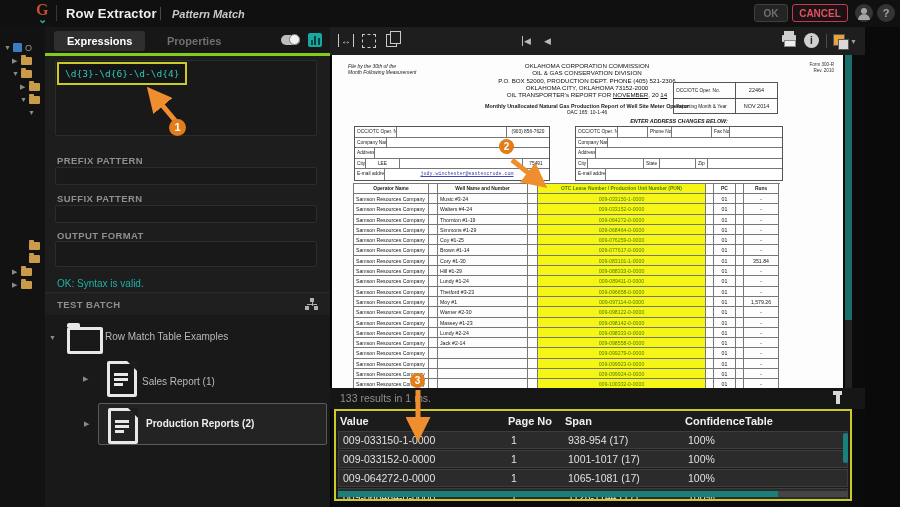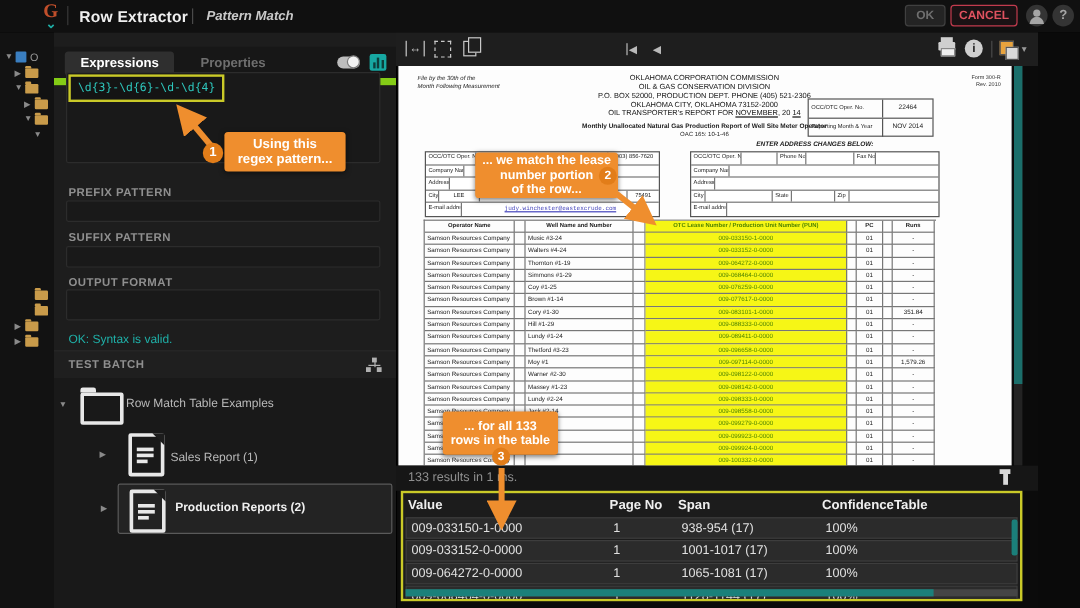--- a/index.html
+++ b/index.html
@@ -26,21 +26,21 @@
   .bg-strip{position:absolute;left:0;top:27px;width:45px;height:480px;background:#121212;overflow:hidden;}
   .bgrow{display:flex;align-items:center;height:13px;}
   .tri{font-size:7px;color:#8a8a8a;width:9px;flex:none;}
   .fold{width:11px;height:8px;background:#c99b4a;border-radius:1px;position:relative;flex:none;margin-right:3px;}
   .fold::before{content:"";position:absolute;left:0;top:-2px;width:5px;height:2px;background:#c99b4a;border-radius:1px 1px 0 0;}
   .dbi{width:9px;height:9px;background:#3a7ec0;border-radius:1px;flex:none;margin-right:3px;}
   .bglabel{font-size:9px;color:#9a9a9a;}
 
   
   .panel{position:absolute;left:45px;top:27px;width:285px;height:480px;background:#1d1d1d;border-right:1px solid #000;}
-  .tabsbar{position:absolute;left:0;top:12px;width:285px;height:26px;background:#171717;border-bottom:6px solid #84cc16;}
+  .tabsbar{position:absolute;left:0;top:0;width:285px;height:26px;background:#171717;border-bottom:3px solid #84cc16;}
   .tab-act{position:absolute;left:9px;top:4px;padding:4px 13px;background:#2f2f2f;border-radius:3px;color:#fff;font-size:11px;font-weight:bold;}
   .tab-in{position:absolute;left:122px;top:8px;color:#6f6f6f;font-size:11px;font-weight:bold;}
   .toggle{position:absolute;left:236px;top:8px;width:19px;height:10px;background:#bdbdbd;border-radius:5px;}
   .toggle::after{content:"";position:absolute;right:0px;top:-1px;width:11px;height:11px;background:#f2f2f2;border:1px solid #7c7c7c;border-radius:50%;box-sizing:border-box;}
   .statsico{position:absolute;left:263px;top:6px;width:14px;height:14px;background:#17a8a2;border-radius:2px;}
   .statsico span{position:absolute;bottom:2px;width:2px;background:#0d3f3d;}
   .lbl{position:absolute;left:12px;color:#8f8f8f;font-size:9.5px;font-weight:bold;letter-spacing:.4px;}
   .field{position:absolute;left:10px;width:262px;background:#191919;border:1px solid #2c2c2c;border-radius:2px;box-sizing:border-box;}
   .regexbox{position:absolute;left:1px;top:1px;padding:4px 6px;border:2px solid #caca28;background:#141414;
             color:#2ec7bd;font-family:"DejaVu Sans Mono",monospace;font-size:9.5px;white-space:nowrap;}
@@ -647,31 +647,24 @@
           <div class="rcc rc3">100%</div>
           <div class="rcc rc4"></div>
         </div>
       </div>
     <div class="rvthumb"></div>
     <div class="rhscroll">
         <div class="rhthumb"></div>
       </div>
   </div>
 
-  <div class="callout" style="left:187px;top:110px;width:101px;height:33px;font-size:11px;line-height:13px">Using this
-regex pattern...</div>
   <div class="badge" style="left:169px;top:119px;width:17px;height:17px;font-size:11px;line-height:17px">1</div>
 
-  <div class="callout" style="left:396px;top:127px;width:119px;height:38px;font-size:10.5px;line-height:12px">... we match the lease
-number portion
-of the row...</div>
   <div class="badge" style="left:499px;top:139px;width:15px;height:15px;font-size:10px;line-height:15px">2</div>
 
-  <div class="callout" style="left:369px;top:343px;width:96px;height:36px;font-size:10.5px;line-height:12px">... for all 133
-rows in the table</div>
   <div class="badge" style="left:410px;top:373px;width:15px;height:15px;font-size:10px;line-height:15px">3</div>
 
   <svg class="arrows">
     <defs>
       <marker id="ah" markerWidth="5" markerHeight="5" refX="3.4" refY="2.5" orient="auto">
         <polygon points="0,0 5,2.5 0,5" fill="#ef8e2e"></polygon>
       </marker>
     </defs>
     <line x1="178" y1="124" x2="152" y2="93" stroke="#ef8e2e" stroke-width="5" marker-end="url(#ah)"></line>
     <line x1="512" y1="160" x2="541" y2="183" stroke="#ef8e2e" stroke-width="5" marker-end="url(#ah)"></line>

